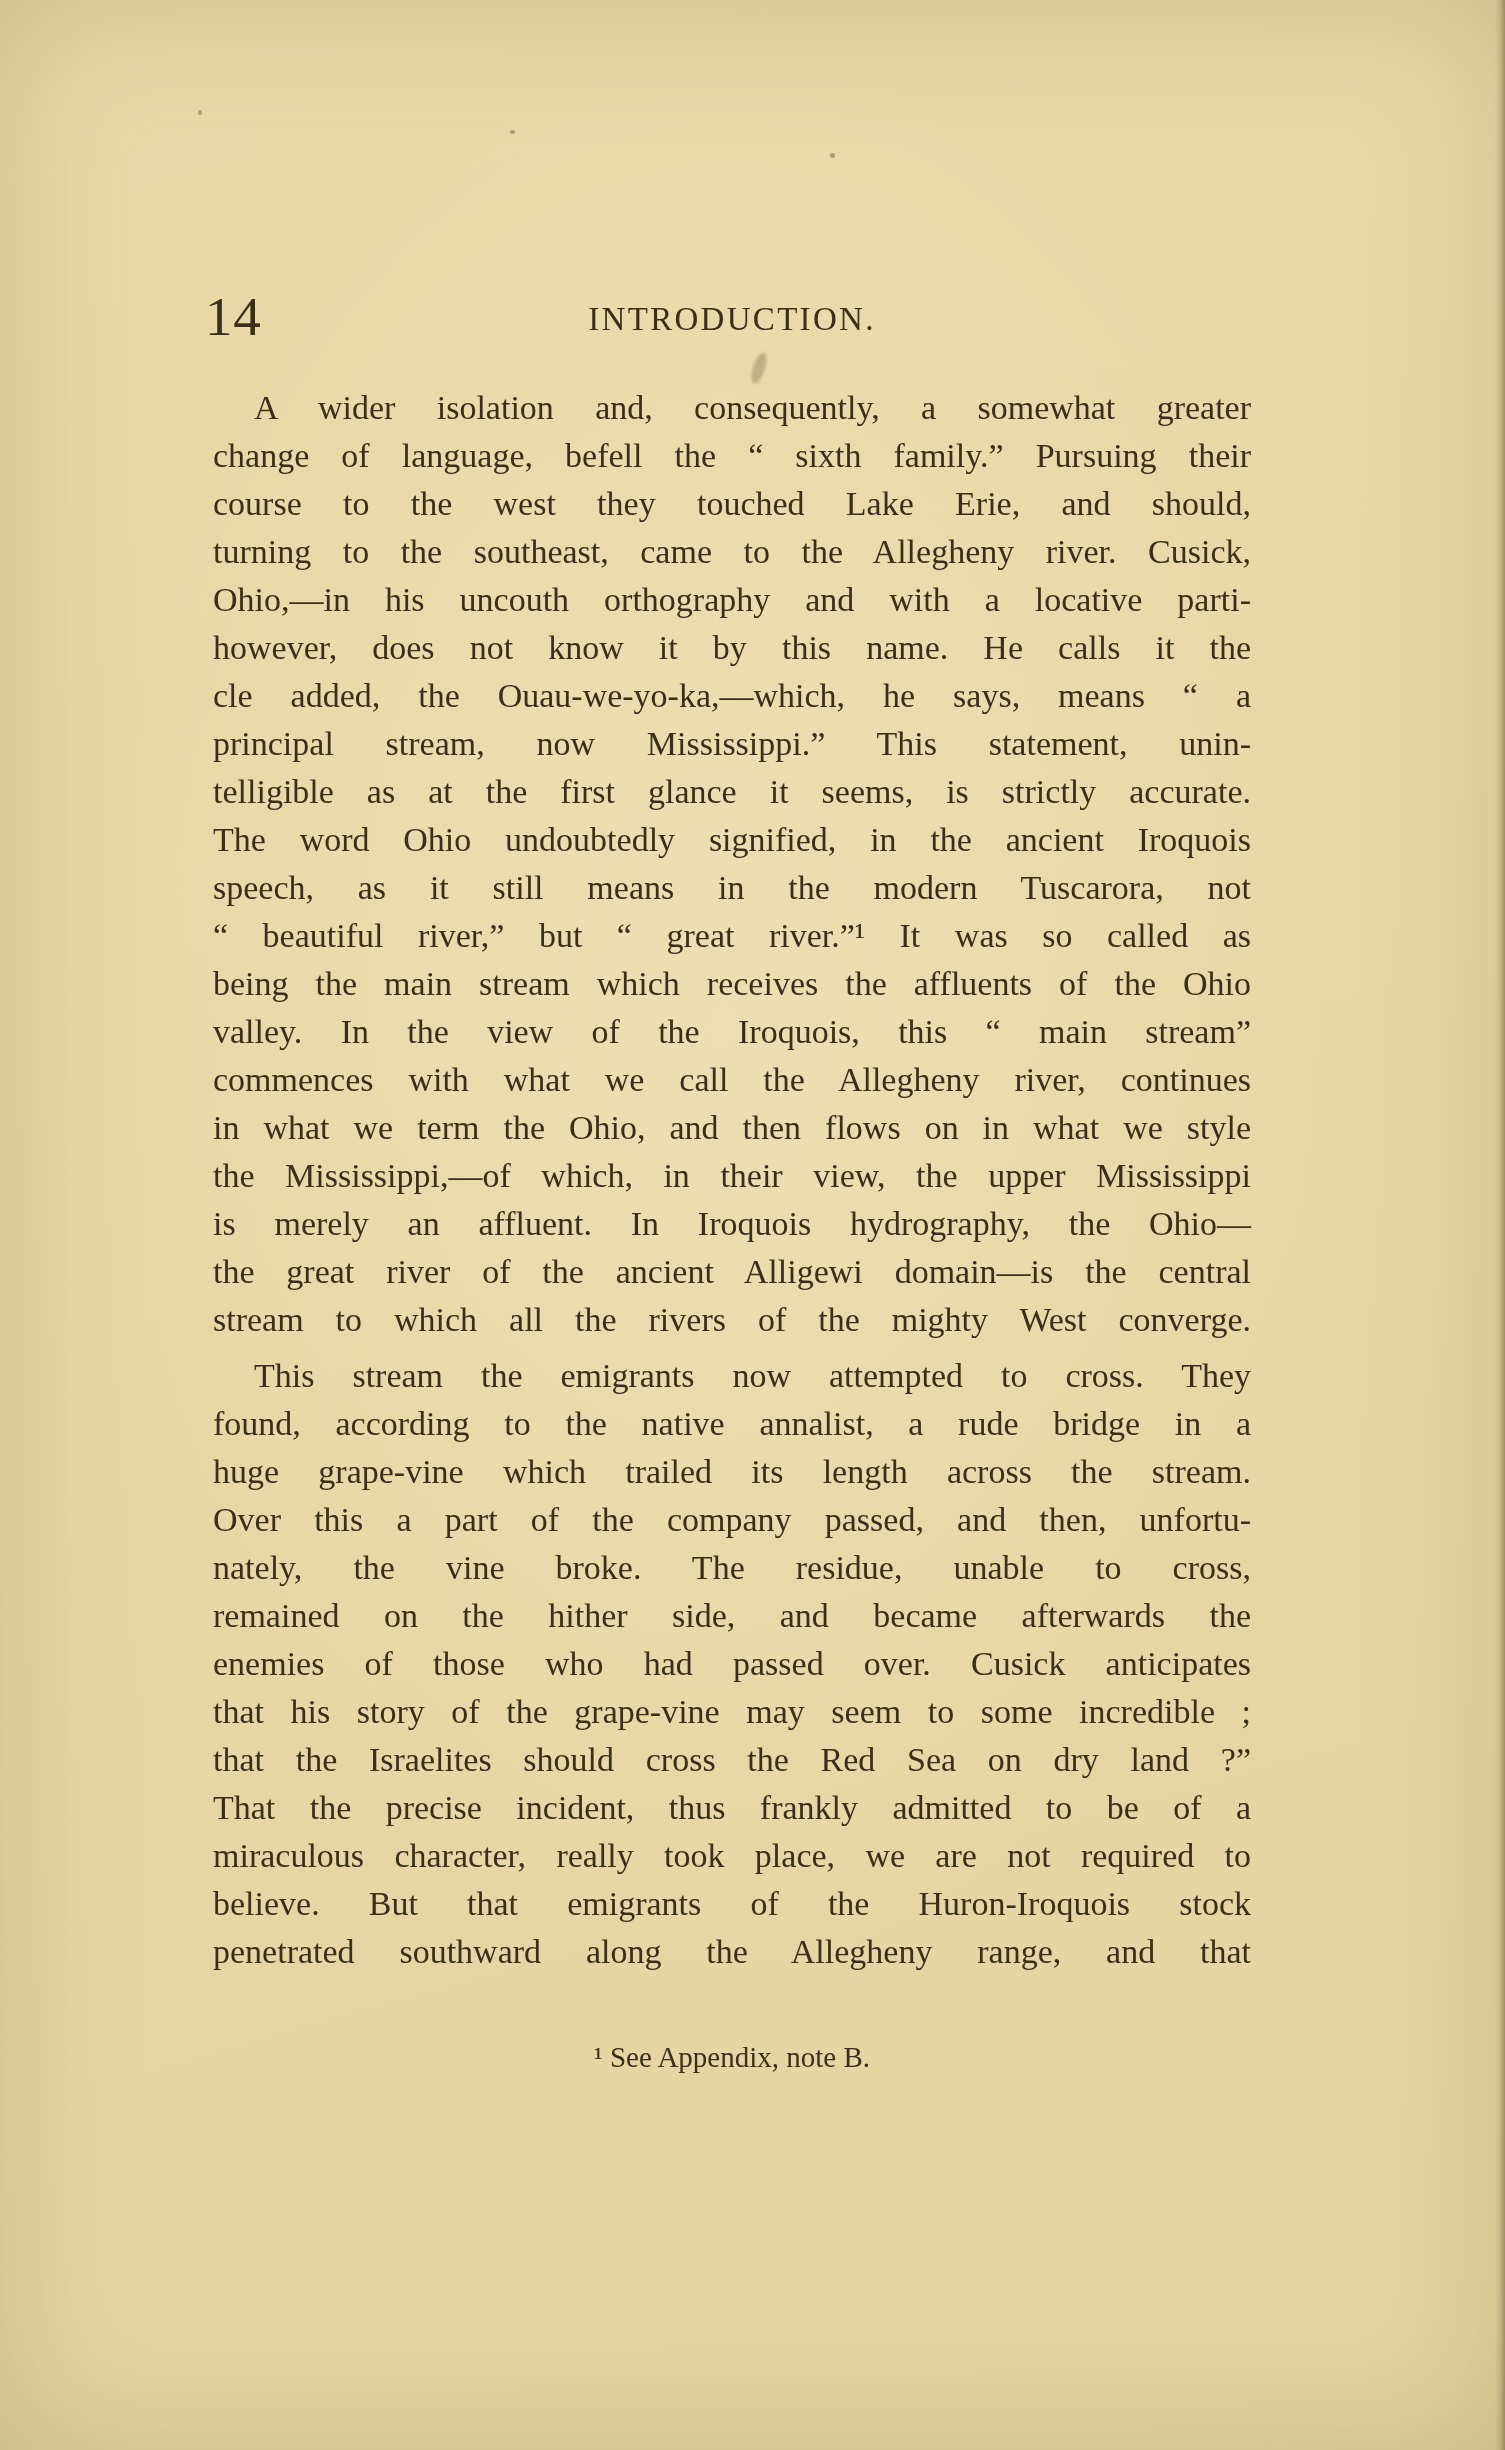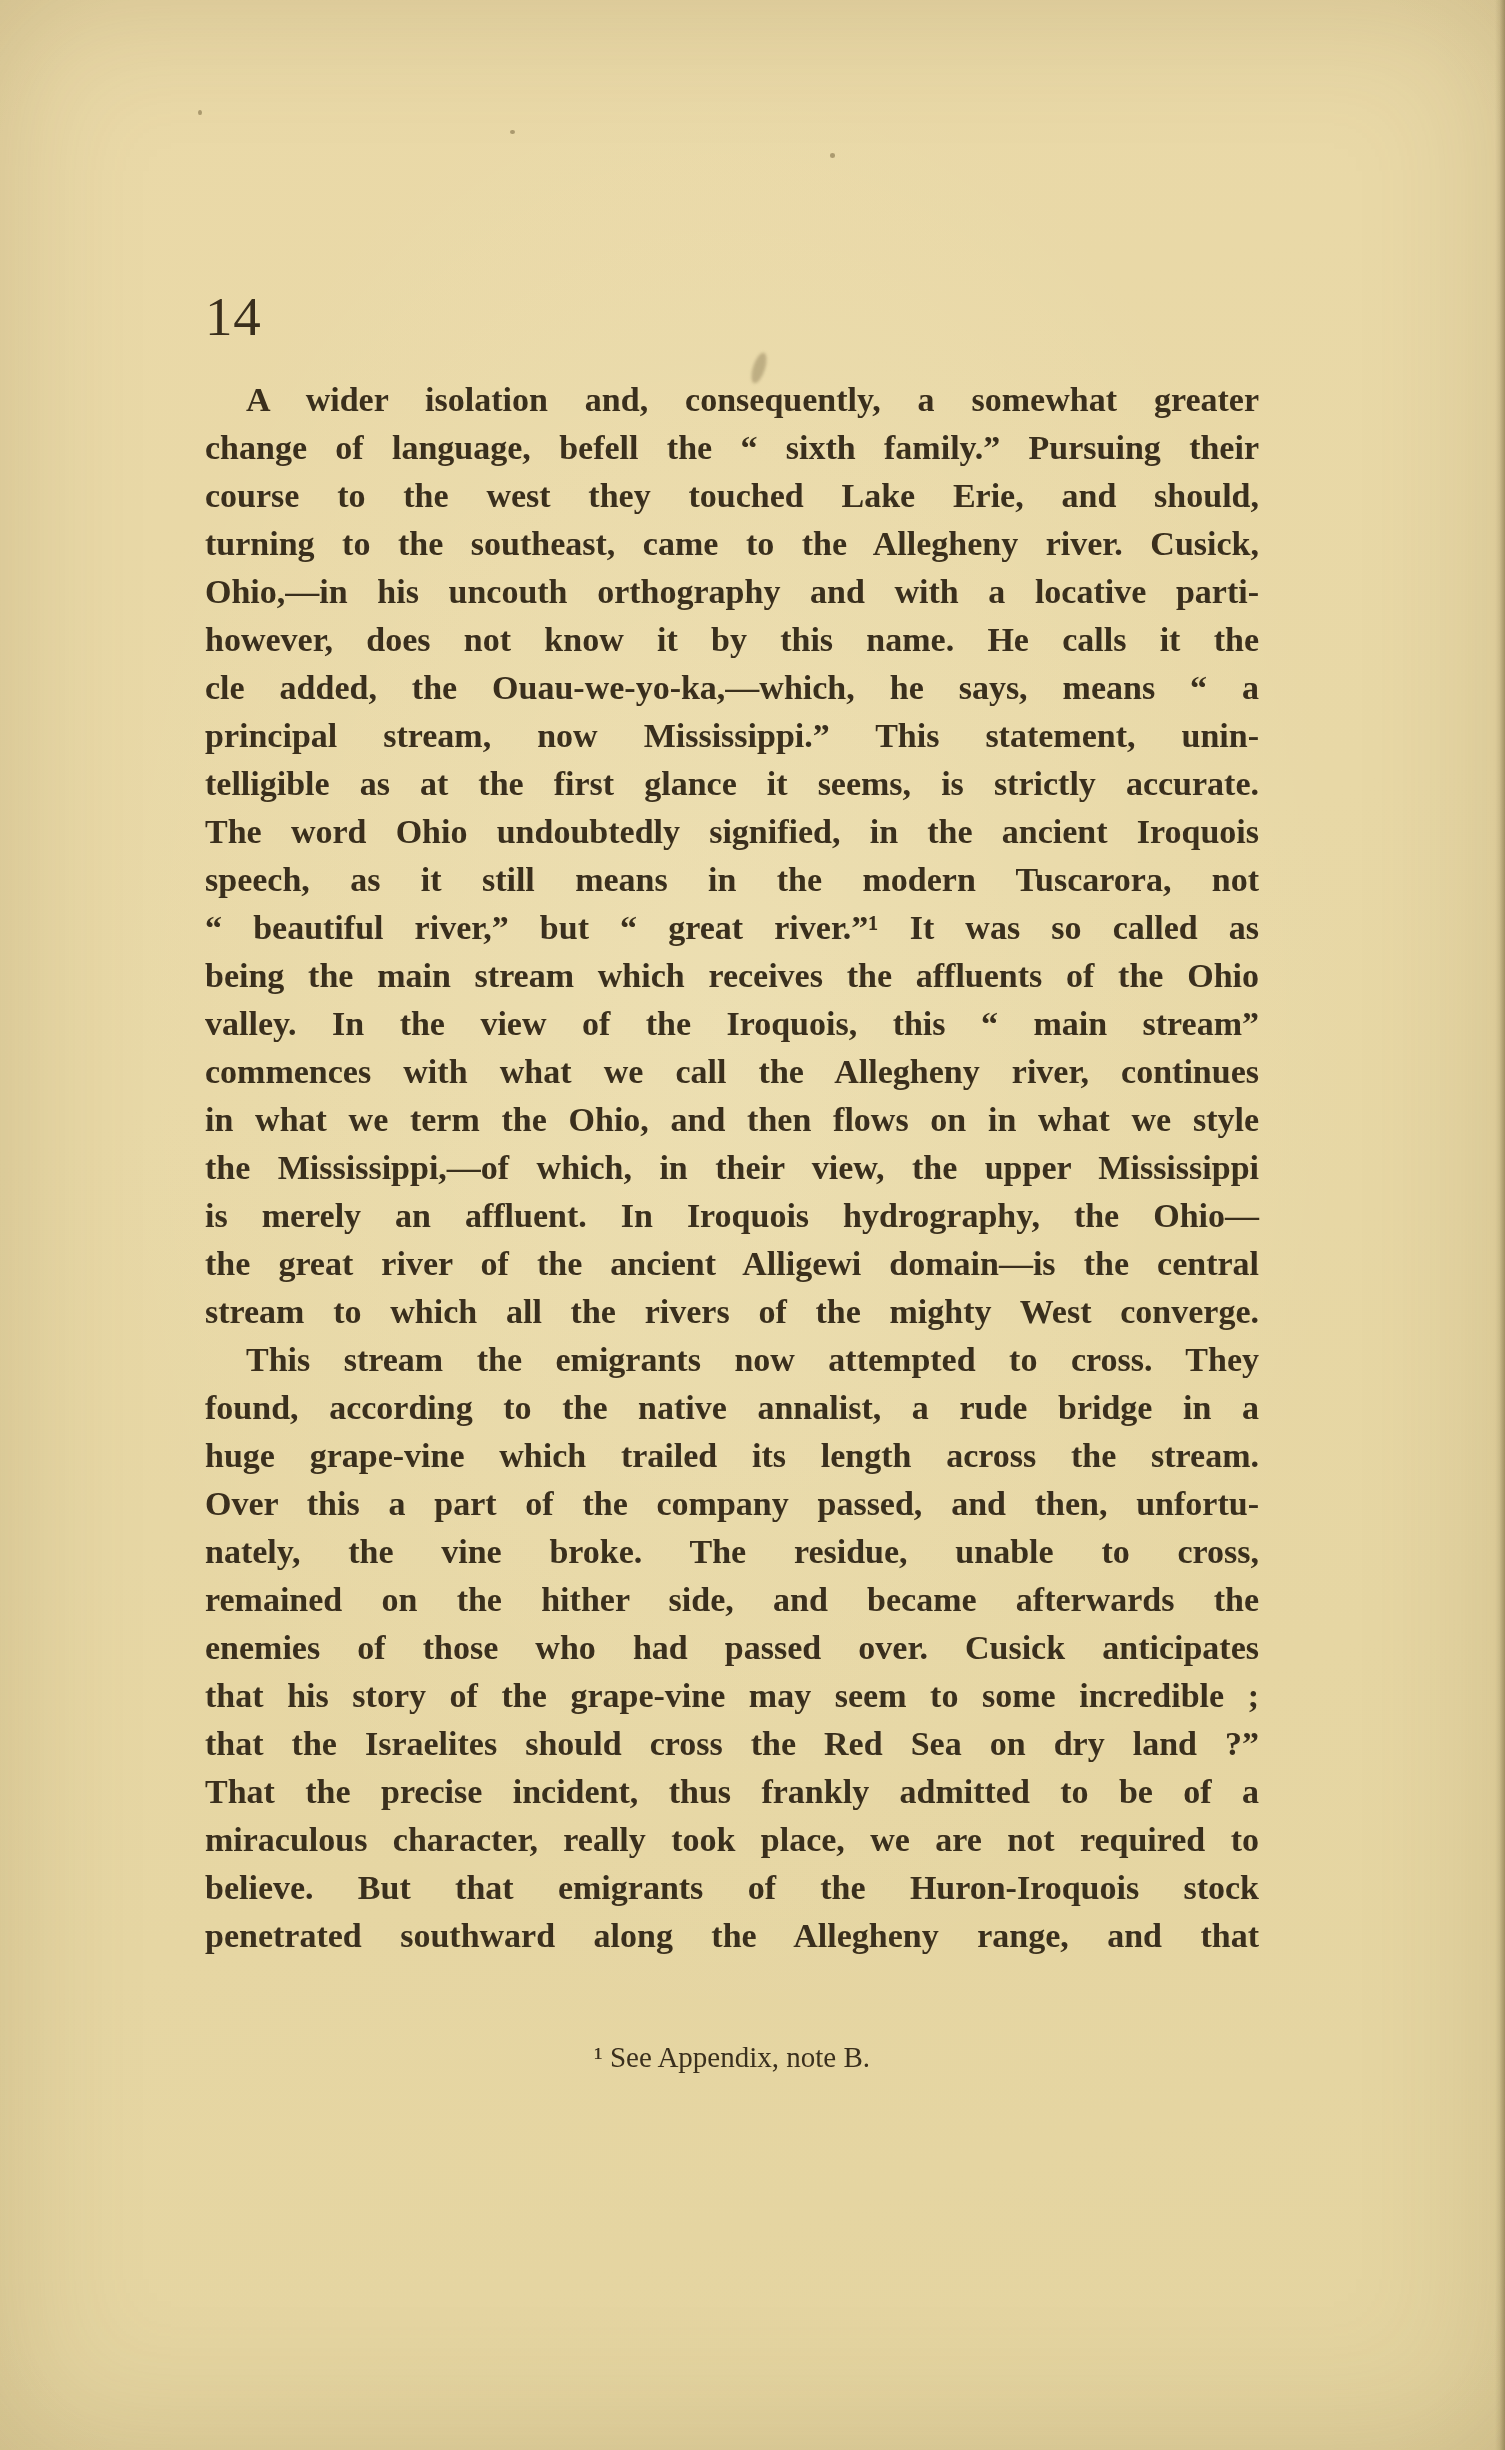--- a/index.html
+++ b/index.html
@@ -27,21 +27,21 @@
     font-size: 55px; line-height: 45px; letter-spacing: 0.8px;
   }
   .header {
     position: absolute; left: 205px; top: 300px; width: 1054px;
     text-align: center;
     font-size: 33px; line-height: 38px; letter-spacing: 2.3px;
   }
   .textblock {
     position: absolute; left: 205px; top: 376px; width: 1054px;
   }
-  .paragraph { margin: 0; font-weight: bold; }
+  .paragraph { margin: 8px; }
   .line {
     font-size: 34px; line-height: 48px;
     text-align: justify; text-align-last: justify;
     white-space: normal;
   }
   .line.indent { text-indent: 41px; }
   .footnote {
     position: absolute; left: 205px; top: 2033px; width: 1054px;
     text-align: center; font-size: 29px; line-height: 48px;
   }
@@ -63,20 +63,21 @@
 </head>
 <body>
 
 <div class="page">
   <div class="speck s1"></div>
   <div class="speck s2"></div>
   <div class="speck s3"></div>
   <div class="smudge"></div>
 
   <div class="pagenum">14</div>
+  <div class="header">INTRODUCTION.</div>
 
   <div class="textblock">
       <div class="paragraph">
         <div class="line indent">A wider isolation and, consequently, a somewhat greater</div>
         <div class="line">change of language, befell the “ sixth family.”  Pursuing their</div>
         <div class="line">course to the west they touched Lake Erie, and should,</div>
         <div class="line">turning to the southeast, came to the Allegheny river.  Cusick,</div>
         <div class="line">Ohio,—in his uncouth orthography and with a locative parti-</div>
         <div class="line">however, does not know it by this name.  He calls it the</div>
         <div class="line">cle added, the Ouau-we-yo-ka,—which, he says, means “ a</div>

